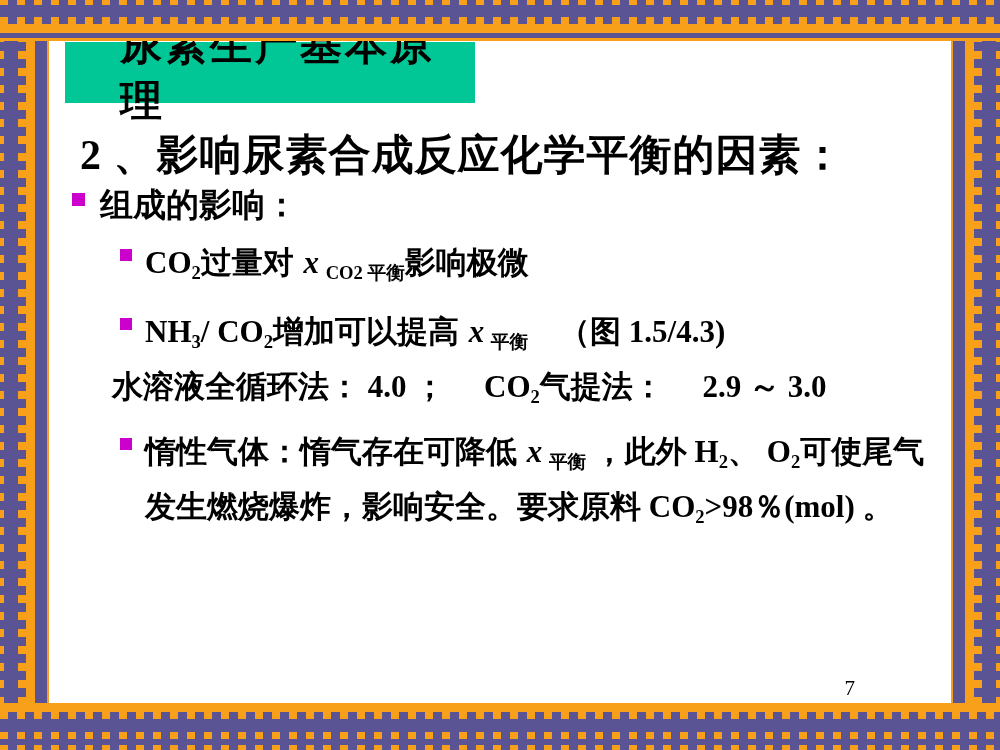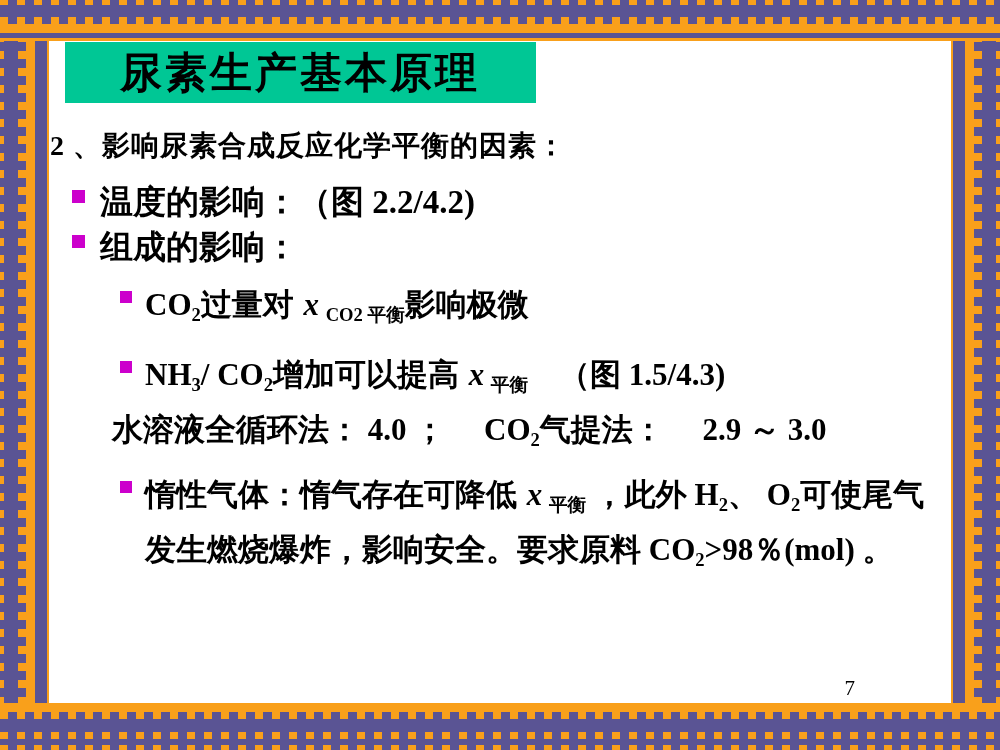--- a/index.html
+++ b/index.html
@@ -29,29 +29,29 @@
   .teeth-h{background:repeating-linear-gradient(90deg,var(--orange) 0 8px,var(--purple) 8px 17px);}
   .teeth-v{background:repeating-linear-gradient(180deg,var(--orange) 0 8px,var(--purple) 8px 17px);}
   .h3{height:3px}.h5{height:5px}.h6{height:6px}.h7{height:7px}.h9{height:9px}.h12{height:12px}.h13{height:13px}
   .w1{width:1px;background:#fff}.w2{width:2px}.w4{width:4px}.w8{width:8px}.w9{width:9px}.w12{width:12px}.w14{width:14px}
   
   .content{
     position:absolute;left:50px;right:50px;top:41px;bottom:47px;
     background:#fff;z-index:4;overflow:hidden;
   }
   .title-box{
-    margin:1px 0 0 15px;width:471px;height:61px;
+    margin:1px 0 0 15px;width:410px;height:61px;
     background:var(--green);
     display:flex;align-items:center;
     padding-left:55px;box-sizing:border-box;
     font-size:42px;font-weight:bold;letter-spacing:3px;
   }
   .heading{
-    margin:25px 0 0 0;
-    font-size:28px;font-weight:bold;line-height:1.3;letter-spacing:1px;
+    margin:25px 0 0 30px;
+    font-size:42px;font-weight:bold;line-height:1.3;letter-spacing:1px;
   }
   .item{position:relative;font-weight:bold;}
   .item .txt{display:block;}
   .lvl1{font-size:33px;line-height:45px;padding-left:50px;}
   .lvl2{font-size:31px;line-height:45px;padding-left:95px;padding-right:20px;}
   .lvl2.nob{padding-left:62px;}
   .bullet{
     position:absolute;background:var(--magenta);
   }
   .lvl1>.bullet{left:22px;top:10px;width:13px;height:13px;}
@@ -106,24 +106,20 @@
   </div>
 
   <div class="content">
 
     <div class="title-box">
       <span>尿素生产基本原理</span>
     </div>
 
     <div class="heading">2 、影响尿素合成反应化学平衡的因素：</div>
 
-    <div class="item lvl1 mt16">
-      <span class="bullet"></span>
-      <span class="txt"><span>温度的影响：（图 2.2/4.2)</span></span>
-    </div>
 
     <div class="item lvl1 mt0">
       <span class="bullet"></span>
       <span class="txt"><span>组成的影响：</span></span>
     </div>
 
     <div class="item lvl2 mt8">
       <span class="bullet"></span>
       <span class="txt"><span>CO</span><span class="sub">2</span><span>过量对 </span><span class="it">x</span><span class="sub"> CO2 平衡</span><span>影响极微</span></span>
     </div>

